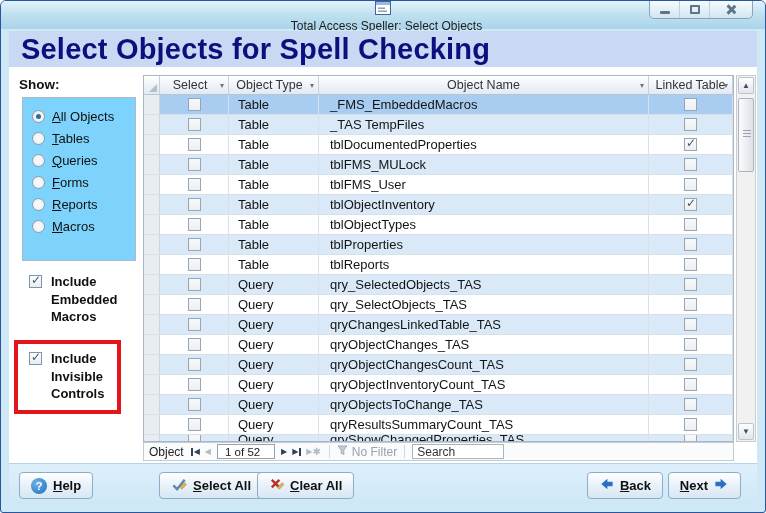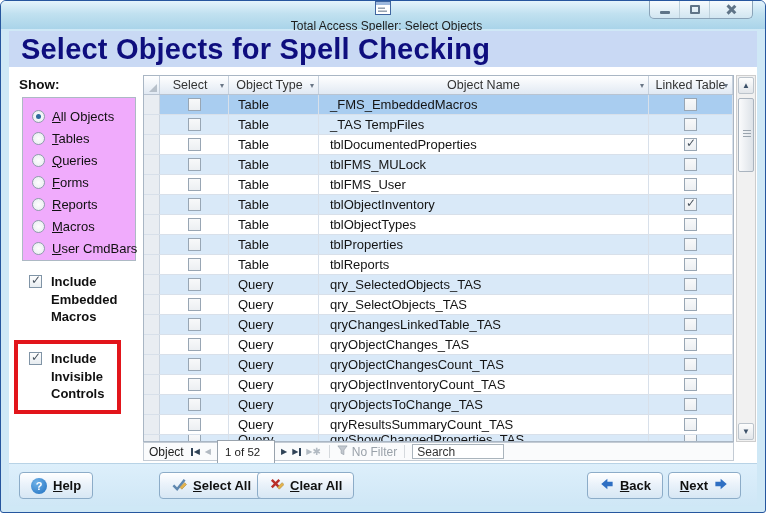--- a/index.html
+++ b/index.html
@@ -39,21 +39,21 @@
   
   .banner {
     position:absolute; left:8px; right:8px; top:30px; height:36px;
     background:#c9d9f4; display:flex; align-items:center;
   }
   .banner h1 { font-size:29px; font-weight:bold; color:#0e0e7e; padding-left:12px; letter-spacing:0.2px; }
   
   .content { position:absolute; left:8px; right:8px; top:66px; height:396px; background:#ffffff; }
   
   .show-label { position:absolute; left:10px; top:10px; font-size:13.5px; font-weight:bold; color:#101010; }
-  .radio-box { position:absolute; left:13px; top:30px; width:114px; height:164px; border:1px solid #adb9c4; background:#f0abfc; padding:7px 0 12px 9px; }
+  .radio-box { position:absolute; left:13px; top:30px; width:114px; height:164px; border:1px solid #adb9c4; background:#7dd3fc; padding:7px 0 12px 9px; }
   .radio-row { display:flex; align-items:center; height:22px; gap:7px; }
   .radio { width:13px; height:13px; border-radius:50%; border:1px solid #8d9daa; background:radial-gradient(#fdfdfd,#e6ebef); position:relative; flex:none; }
   .radio.sel::after { content:""; position:absolute; left:3px; top:3px; width:5px; height:5px; border-radius:50%; background:#2e6a9e; }
   .rlabel { font-size:13px; color:#101010; display:inline-block; white-space:nowrap; }
   .uk::first-letter { text-decoration:underline; }
   .cb { position:absolute; left:20px; display:flex; gap:9px; align-items:flex-start; }
   .cb.cb0 { top:206px; }
   .cb.cb1 { top:283px; }
   .cbox { width:13px; height:13px; border:1px solid #8094a6; background:linear-gradient(#fefefe,#e7ecf0); flex:none; margin-top:2px; position:relative; }
   .cbox.checked::after { content:"✓"; position:absolute; left:1px; top:-3px; font-size:12px; font-weight:bold; color:#47525e; }
@@ -87,21 +87,21 @@
   .sb-thumb { position:absolute; left:1px; top:22px; width:16px; height:74px; background:linear-gradient(90deg,#fafbfc,#dde2e8); border:1px solid #aab4bf; border-radius:2px; }
   .sb-thumb::after { content:""; position:absolute; left:4px; top:31px; width:8px; height:9px;
     background:repeating-linear-gradient(#9aa4ae 0 1px,transparent 1px 3px); }
   
   .recnav { position:absolute; left:0; top:367px; width:591px; height:19px; background:#fafbfc; border:1px solid #c3cbd4; display:flex; align-items:center; font-size:12px; color:#222; padding-left:5px; gap:3px; }
   .nav-label { margin-right:3px; }
   .nav-btn { height:14px; display:flex; align-items:center; justify-content:center; color:#2f4256; font-size:8px; gap:1px; padding:0 1px; }
   .nav-btn.gray { color:#b2bac2; }
   .nav-bar { width:2px; height:8px; background:currentColor; display:inline-block; }
   .nav-star { font-size:10px; margin-left:-1px; }
-  .rec-box { height:24px; min-width:58px; border:1px solid #99a3ad; background:#fff; padding:0 7px; font-size:11.5px; display:flex; align-items:center; margin:0 2px; }
+  .rec-box { height:15px; min-width:58px; border:1px solid #99a3ad; background:#fff; padding:0 7px; font-size:11.5px; display:flex; align-items:center; margin:0 2px; }
   .sep { width:1px; height:13px; background:#d5d9dd; margin:0 4px; }
   .nofilter { display:flex; align-items:center; gap:4px; color:#9aa2aa; font-size:12px; }
   .search-input { width:92px; height:15px; border:1px solid #aab4bc; font-size:12px; padding:0 4px; color:#333; font-family:inherit; }
   
   .footer { position:absolute; left:8px; right:8px; top:462px; height:43px; background:linear-gradient(#ddeffb,#cfe7f6); border-top:1px solid #b8d3e6; }
   .btn { position:absolute; top:8px; height:27px; border:1px solid #8cacc8; border-radius:4px;
     background:linear-gradient(#ffffff,#eaf2fa 45%,#d7e7f4);
     display:flex; align-items:center; gap:6px; padding:0 11px;
     font-size:13px; font-weight:bold; color:#101010; box-shadow:inset 0 1px 0 #fff; cursor:default; }
   .btn-help { left:10px; }
@@ -164,24 +164,20 @@
           <span class="radio"></span>
           <span class="rlabel uk">Forms</span>
         </div>
         <div class="radio-row">
           <span class="radio"></span>
           <span class="rlabel uk">Reports</span>
         </div>
         <div class="radio-row">
           <span class="radio"></span>
           <span class="rlabel uk">Macros</span>
-        </div>
-        <div class="radio-row">
-          <span class="radio"></span>
-          <span class="rlabel uk">User CmdBars</span>
         </div>
       </div>
     <div>
         <div class="cb cb0">
           <span class="cbox checked"></span>
           <span class="cblabel">Include Embedded Macros</span>
         </div>
         <div class="cb cb1">
           <span class="cbox checked"></span>
           <span class="cblabel">Include Invisible Controls</span>

